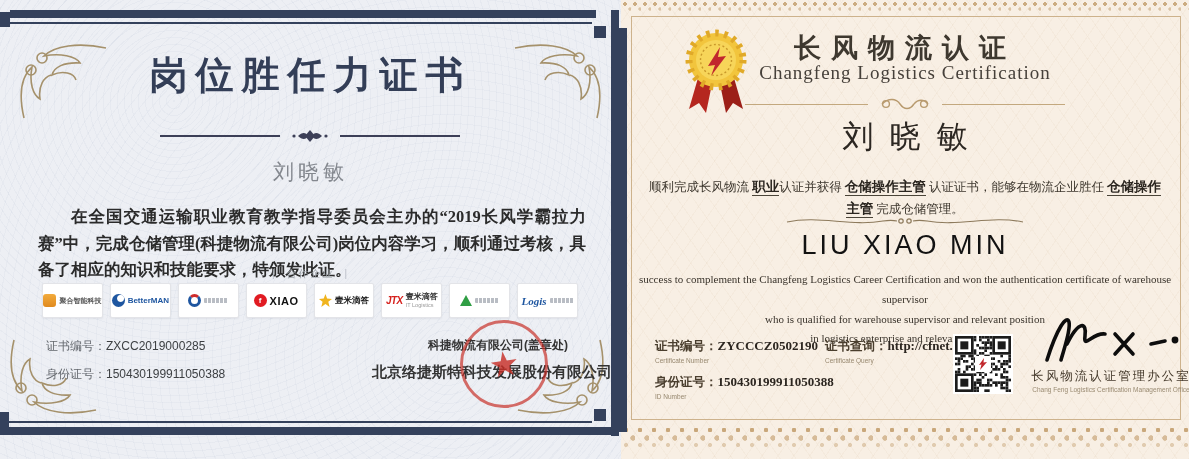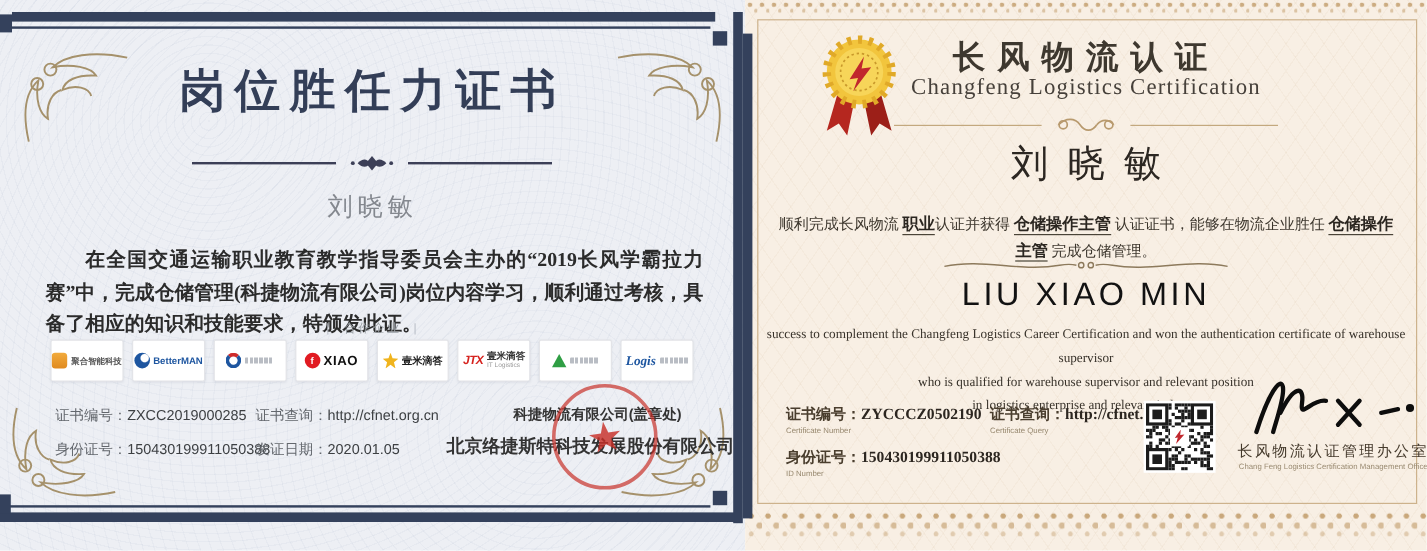--- a/index.html
+++ b/index.html
@@ -208,24 +208,20 @@
         </div>
         <div class="partner-box">
           <span class="ic ic-logis">Logis</span>
           <span class="smudge"></span>
         </div>
       </div>
 
     <div class="l-field-col" style="left:46px;top:338px;" id="l-col0">
         <div class="l-field-row"><span class="l-field-label">证书编号：</span><span class="l-field-value">ZXCC2019000285</span></div>
         <div class="l-field-row"><span class="l-field-label">身份证号：</span><span class="l-field-value">150430199911050388</span></div>
-      </div>
-    <div class="l-field-col" style="left:213px;top:338px;" id="l-col1">
-        <div class="l-field-row"><span class="l-field-label">证书查询：</span><span class="l-field-value">http://cfnet.org.cn</span></div>
-        <div class="l-field-row"><span class="l-field-label">发证日期：</span><span class="l-field-value">2020.01.05</span></div>
       </div>
 
     <div id="l-stamp-note">科捷物流有限公司(盖章处)</div>
     <div id="l-issuer">北京络捷斯特科技发展股份有限公司</div>
     <div id="l-seal">
         <span class="star">★</span>
       </div>
   </div>
 
   <div id="right-cert">

